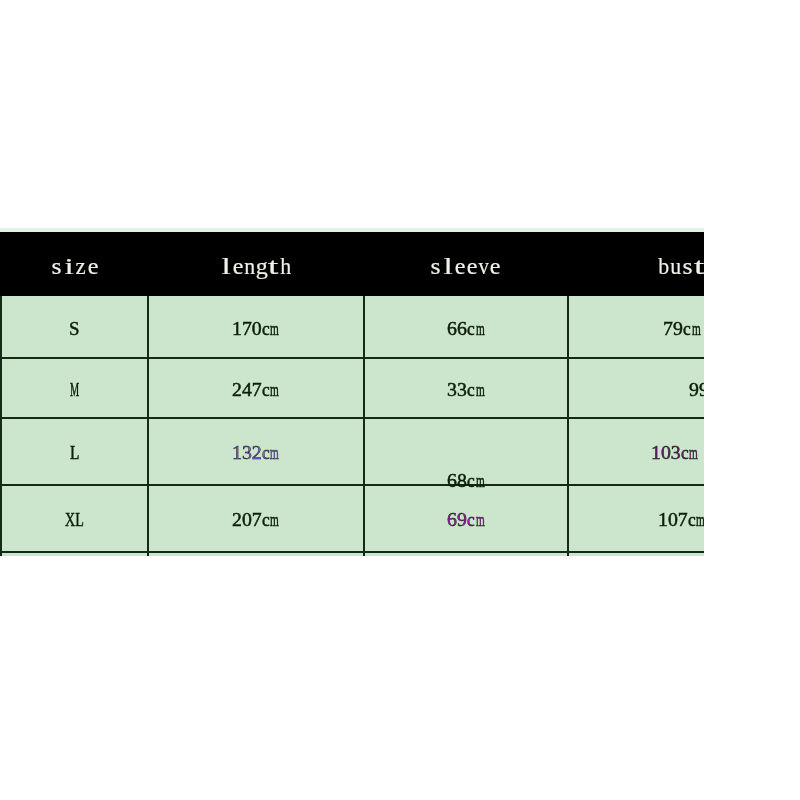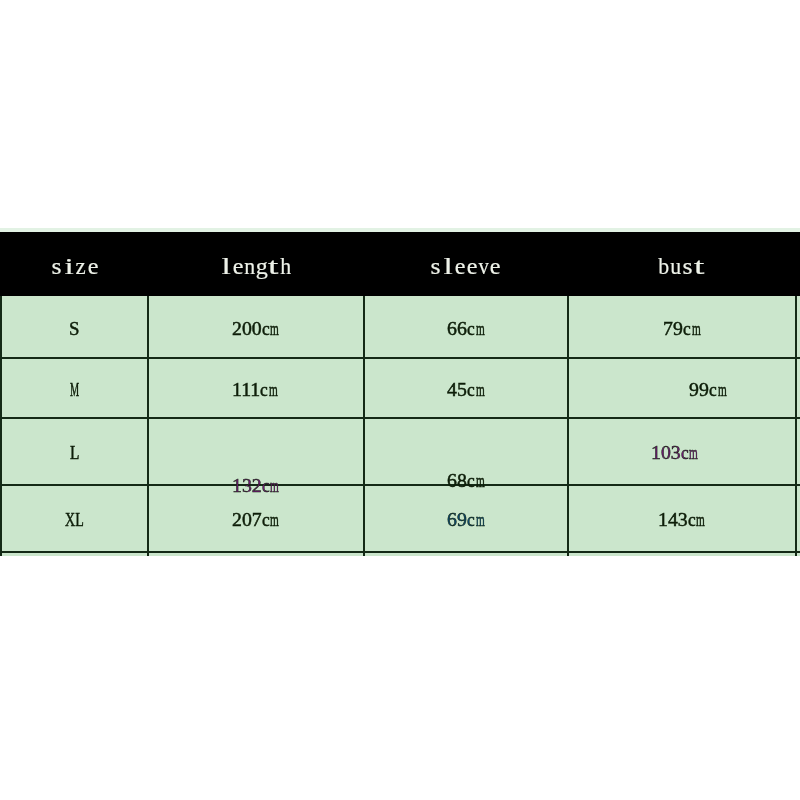--- a/index.html
+++ b/index.html
@@ -1,18 +1,18 @@
 <!DOCTYPE html>
 <html><head>
 <meta charset="utf-8">
 <style>
   html,body{margin:0;padding:0;}
   body{width:800px;height:800px;background:#ffffff;overflow:hidden;
        -webkit-font-smoothing:antialiased;}
-  #page{position:relative;width:800px;height:800px;background:#ffffff;overflow:hidden;}
+  #page{position:relative;width:704px;height:800px;background:#ffffff;overflow:hidden;}
 
   #chart{position:absolute;left:0;top:228px;width:900px;height:330px;}
 
   .hdr-band{position:absolute;left:0;top:-0.2px;width:900px;height:3.7px;background:#e2f2e4;}
   .hdr-bg{position:absolute;left:0;top:3.5px;width:900px;height:64px;background:#000000;}
   .body-bg{position:absolute;left:0;top:67.5px;width:900px;height:260px;background:#cbe6cc;}
 
   .vline{position:absolute;background:#142a16;width:1.9px;}
   .hline{position:absolute;background:#142a16;height:2.0px;}
 
@@ -42,30 +42,30 @@
       <div class="hline" style="top: 188.6px; left: 0px; width: 900px; background: rgb(20, 42, 22);"></div>
       <div class="hline" style="top: 255.6px; left: 0px; width: 900px; background: rgb(20, 42, 22);"></div>
       <div class="hline" style="top: 322.6px; left: 0px; width: 900px; background: rgb(20, 42, 22);"></div>
     </div>
     <div id="labels">
       <div class="cellText hdrText" style="color: rgb(238, 242, 233); -webkit-text-stroke-color: rgb(238, 242, 233); left: 50.5471px; top: 27.3px;"><i class="cell-char" style="width:11.9px"><b style="display:inline-block;font-weight:inherit;transform:scaleX(1.12)">s</b></i><i class="cell-char" style="width:11.9px"><b style="display:inline-block;font-weight:inherit;transform:scaleX(1.45)">i</b></i><i class="cell-char" style="width:11.9px"><b style="display:inline-block;font-weight:inherit;transform:scaleX(1)">z</b></i><i class="cell-char" style="width:11.9px"><b style="display:inline-block;font-weight:inherit;transform:scaleX(1.05)">e</b></i></div>
       <div class="cellText hdrText" style="color: rgb(238, 242, 233); -webkit-text-stroke-color: rgb(238, 242, 233); left: 219.917px; top: 27.3px;"><i class="cell-char" style="width:11.9px"><b style="display:inline-block;font-weight:inherit;transform:scaleX(1.45)">l</b></i><i class="cell-char" style="width:11.9px"><b style="display:inline-block;font-weight:inherit;transform:scaleX(1.05)">e</b></i><i class="cell-char" style="width:11.9px"><b style="display:inline-block;font-weight:inherit;transform:scaleX(0.95)">n</b></i><i class="cell-char" style="width:11.9px"><b style="display:inline-block;font-weight:inherit;transform:scaleX(1.05)">g</b></i><i class="cell-char" style="width:11.9px"><b style="display:inline-block;font-weight:inherit;transform:scaleX(1.62)">t</b></i><i class="cell-char" style="width:11.9px"><b style="display:inline-block;font-weight:inherit;transform:scaleX(0.95)">h</b></i></div>
       <div class="cellText hdrText" style="color: rgb(238, 242, 233); -webkit-text-stroke-color: rgb(238, 242, 233); left: 429.906px; top: 27.3px;"><i class="cell-char" style="width:11.9px"><b style="display:inline-block;font-weight:inherit;transform:scaleX(1.12)">s</b></i><i class="cell-char" style="width:11.9px"><b style="display:inline-block;font-weight:inherit;transform:scaleX(1.45)">l</b></i><i class="cell-char" style="width:11.9px"><b style="display:inline-block;font-weight:inherit;transform:scaleX(1.05)">e</b></i><i class="cell-char" style="width:11.9px"><b style="display:inline-block;font-weight:inherit;transform:scaleX(1.05)">e</b></i><i class="cell-char" style="width:11.9px"><b style="display:inline-block;font-weight:inherit;transform:scaleX(0.9)">v</b></i><i class="cell-char" style="width:11.9px"><b style="display:inline-block;font-weight:inherit;transform:scaleX(1.05)">e</b></i></div>
       <div class="cellText hdrText" style="color: rgb(238, 242, 233); -webkit-text-stroke-color: rgb(238, 242, 233); left: 657.916px; top: 27.3px;"><i class="cell-char" style="width:11.9px"><b style="display:inline-block;font-weight:inherit;transform:scaleX(0.95)">b</b></i><i class="cell-char" style="width:11.9px"><b style="display:inline-block;font-weight:inherit;transform:scaleX(0.95)">u</b></i><i class="cell-char" style="width:11.9px"><b style="display:inline-block;font-weight:inherit;transform:scaleX(1.12)">s</b></i><i class="cell-char" style="width:11.9px"><b style="display:inline-block;font-weight:inherit;transform:scaleX(1.62)">t</b></i></div>
       <div class="cellText bodyText" style="color: rgb(14, 30, 9); -webkit-text-stroke-color: rgb(14, 30, 9); left: 69.2676px; top: 90.9016px;"><span class="sq" style="transform:scaleX(0.95)">S</span></div>
-      <div class="cellText bodyText" style="color: rgb(14, 30, 9); -webkit-text-stroke-color: rgb(14, 30, 9); left: 232.387px; top: 90.9016px;"><span>200</span><span class="unitgrp"><span class="sq" style="transform:scaleX(0.88)">c</span><span class="sq" style="transform:scaleX(0.57)">m</span></span></div>
+      <div class="cellText bodyText" style="color: rgb(14, 30, 9); -webkit-text-stroke-color: rgb(14, 30, 9); left: 232.387px; top: 90.9016px;"><span>170</span><span class="unitgrp"><span class="sq" style="transform:scaleX(0.88)">c</span><span class="sq" style="transform:scaleX(0.57)">m</span></span></div>
       <div class="cellText bodyText" style="color: rgb(14, 30, 9); -webkit-text-stroke-color: rgb(14, 30, 9); left: 447.082px; top: 90.9016px;"><span>66</span><span class="unitgrp"><span class="sq" style="transform:scaleX(0.88)">c</span><span class="sq" style="transform:scaleX(0.57)">m</span></span></div>
       <div class="cellText bodyText" style="color: rgb(14, 30, 9); -webkit-text-stroke-color: rgb(14, 30, 9); left: 662.882px; top: 90.9016px;"><span>79</span><span class="unitgrp"><span class="sq" style="transform:scaleX(0.88)">c</span><span class="sq" style="transform:scaleX(0.57)">m</span></span></div>
       <div class="cellText bodyText" style="color: rgb(14, 30, 9); -webkit-text-stroke-color: rgb(14, 30, 9); left: 69.9256px; top: 151.902px;"><span class="sq" style="transform:scaleX(0.52)">M</span></div>
-      <div class="cellText bodyText" style="color: rgb(14, 30, 9); -webkit-text-stroke-color: rgb(14, 30, 9); left: 232.387px; top: 151.902px;"><span>111</span><span class="unitgrp"><span class="sq" style="transform:scaleX(0.88)">c</span><span class="sq" style="transform:scaleX(0.57)">m</span></span></div>
-      <div class="cellText bodyText" style="color: rgb(14, 30, 9); -webkit-text-stroke-color: rgb(14, 30, 9); left: 447.082px; top: 151.902px;"><span>45</span><span class="unitgrp"><span class="sq" style="transform:scaleX(0.88)">c</span><span class="sq" style="transform:scaleX(0.57)">m</span></span></div>
+      <div class="cellText bodyText" style="color: rgb(14, 30, 9); -webkit-text-stroke-color: rgb(14, 30, 9); left: 232.387px; top: 151.902px;"><span>247</span><span class="unitgrp"><span class="sq" style="transform:scaleX(0.88)">c</span><span class="sq" style="transform:scaleX(0.57)">m</span></span></div>
+      <div class="cellText bodyText" style="color: rgb(14, 30, 9); -webkit-text-stroke-color: rgb(14, 30, 9); left: 447.082px; top: 151.902px;"><span>33</span><span class="unitgrp"><span class="sq" style="transform:scaleX(0.88)">c</span><span class="sq" style="transform:scaleX(0.57)">m</span></span></div>
       <div class="cellText bodyText" style="color: rgb(14, 30, 9); -webkit-text-stroke-color: rgb(14, 30, 9); left: 689px; top: 151.902px;"><span>99</span><span class="unitgrp"><span class="sq" style="transform:scaleX(0.88)">c</span><span class="sq" style="transform:scaleX(0.57)">m</span></span></div>
       <div class="cellText bodyText" style="color: rgb(14, 30, 9); -webkit-text-stroke-color: rgb(14, 30, 9); left: 69.7834px; top: 215.402px;"><span class="sq" style="transform:scaleX(0.78)">L</span></div>
-      <div class="cellText bodyText" style="color: #701a75; -webkit-text-stroke-color: rgb(14, 30, 9); left: 232.387px; top: 215.402px; margin-top: 33px;"><span>132</span><span class="unitgrp"><span class="sq" style="transform:scaleX(0.88)">c</span><span class="sq" style="transform:scaleX(0.57)">m</span></span></div>
+      <div class="cellText bodyText" style="color: #8b5cf6; -webkit-text-stroke-color: rgb(14, 30, 9); left: 232.387px; top: 215.402px;"><span>132</span><span class="unitgrp"><span class="sq" style="transform:scaleX(0.88)">c</span><span class="sq" style="transform:scaleX(0.57)">m</span></span></div>
       <div class="cellText bodyText" style="color: rgb(14, 30, 9); -webkit-text-stroke-color: rgb(14, 30, 9); left: 447.082px; top: 215.402px; margin-top: 28px;"><span>68</span><span class="unitgrp"><span class="sq" style="transform:scaleX(0.88)">c</span><span class="sq" style="transform:scaleX(0.57)">m</span></span></div>
       <div class="cellText bodyText" style="color: #701a75; -webkit-text-stroke-color: rgb(14, 30, 9); left: 651px; top: 215.402px;"><span>103</span><span class="unitgrp"><span class="sq" style="transform:scaleX(0.88)">c</span><span class="sq" style="transform:scaleX(0.57)">m</span></span></div>
       <div class="cellText bodyText" style="color: rgb(14, 30, 9); -webkit-text-stroke-color: rgb(14, 30, 9); left: 65.1369px; top: 282.402px;"><span class="sq" style="transform:scaleX(0.71)">XL</span></div>
       <div class="cellText bodyText" style="color: rgb(14, 30, 9); -webkit-text-stroke-color: rgb(14, 30, 9); left: 232.387px; top: 282.402px;"><span>207</span><span class="unitgrp"><span class="sq" style="transform:scaleX(0.88)">c</span><span class="sq" style="transform:scaleX(0.57)">m</span></span></div>
-      <div class="cellText bodyText" style="color: #0c4a6e; -webkit-text-stroke-color: rgb(14, 30, 9); left: 447.082px; top: 282.402px;"><span>69</span><span class="unitgrp"><span class="sq" style="transform:scaleX(0.88)">c</span><span class="sq" style="transform:scaleX(0.57)">m</span></span></div>
-      <div class="cellText bodyText" style="color: rgb(14, 30, 9); -webkit-text-stroke-color: rgb(14, 30, 9); left: 657.937px; top: 282.402px;"><span>143</span><span class="unitgrp"><span class="sq" style="transform:scaleX(0.88)">c</span><span class="sq" style="transform:scaleX(0.57)">m</span></span></div>
+      <div class="cellText bodyText" style="color: #a21caf; -webkit-text-stroke-color: rgb(14, 30, 9); left: 447.082px; top: 282.402px;"><span>69</span><span class="unitgrp"><span class="sq" style="transform:scaleX(0.88)">c</span><span class="sq" style="transform:scaleX(0.57)">m</span></span></div>
+      <div class="cellText bodyText" style="color: rgb(14, 30, 9); -webkit-text-stroke-color: rgb(14, 30, 9); left: 657.937px; top: 282.402px;"><span>107</span><span class="unitgrp"><span class="sq" style="transform:scaleX(0.88)">c</span><span class="sq" style="transform:scaleX(0.57)">m</span></span></div>
     </div>
   </div>
 </div>
 
 </body></html>

